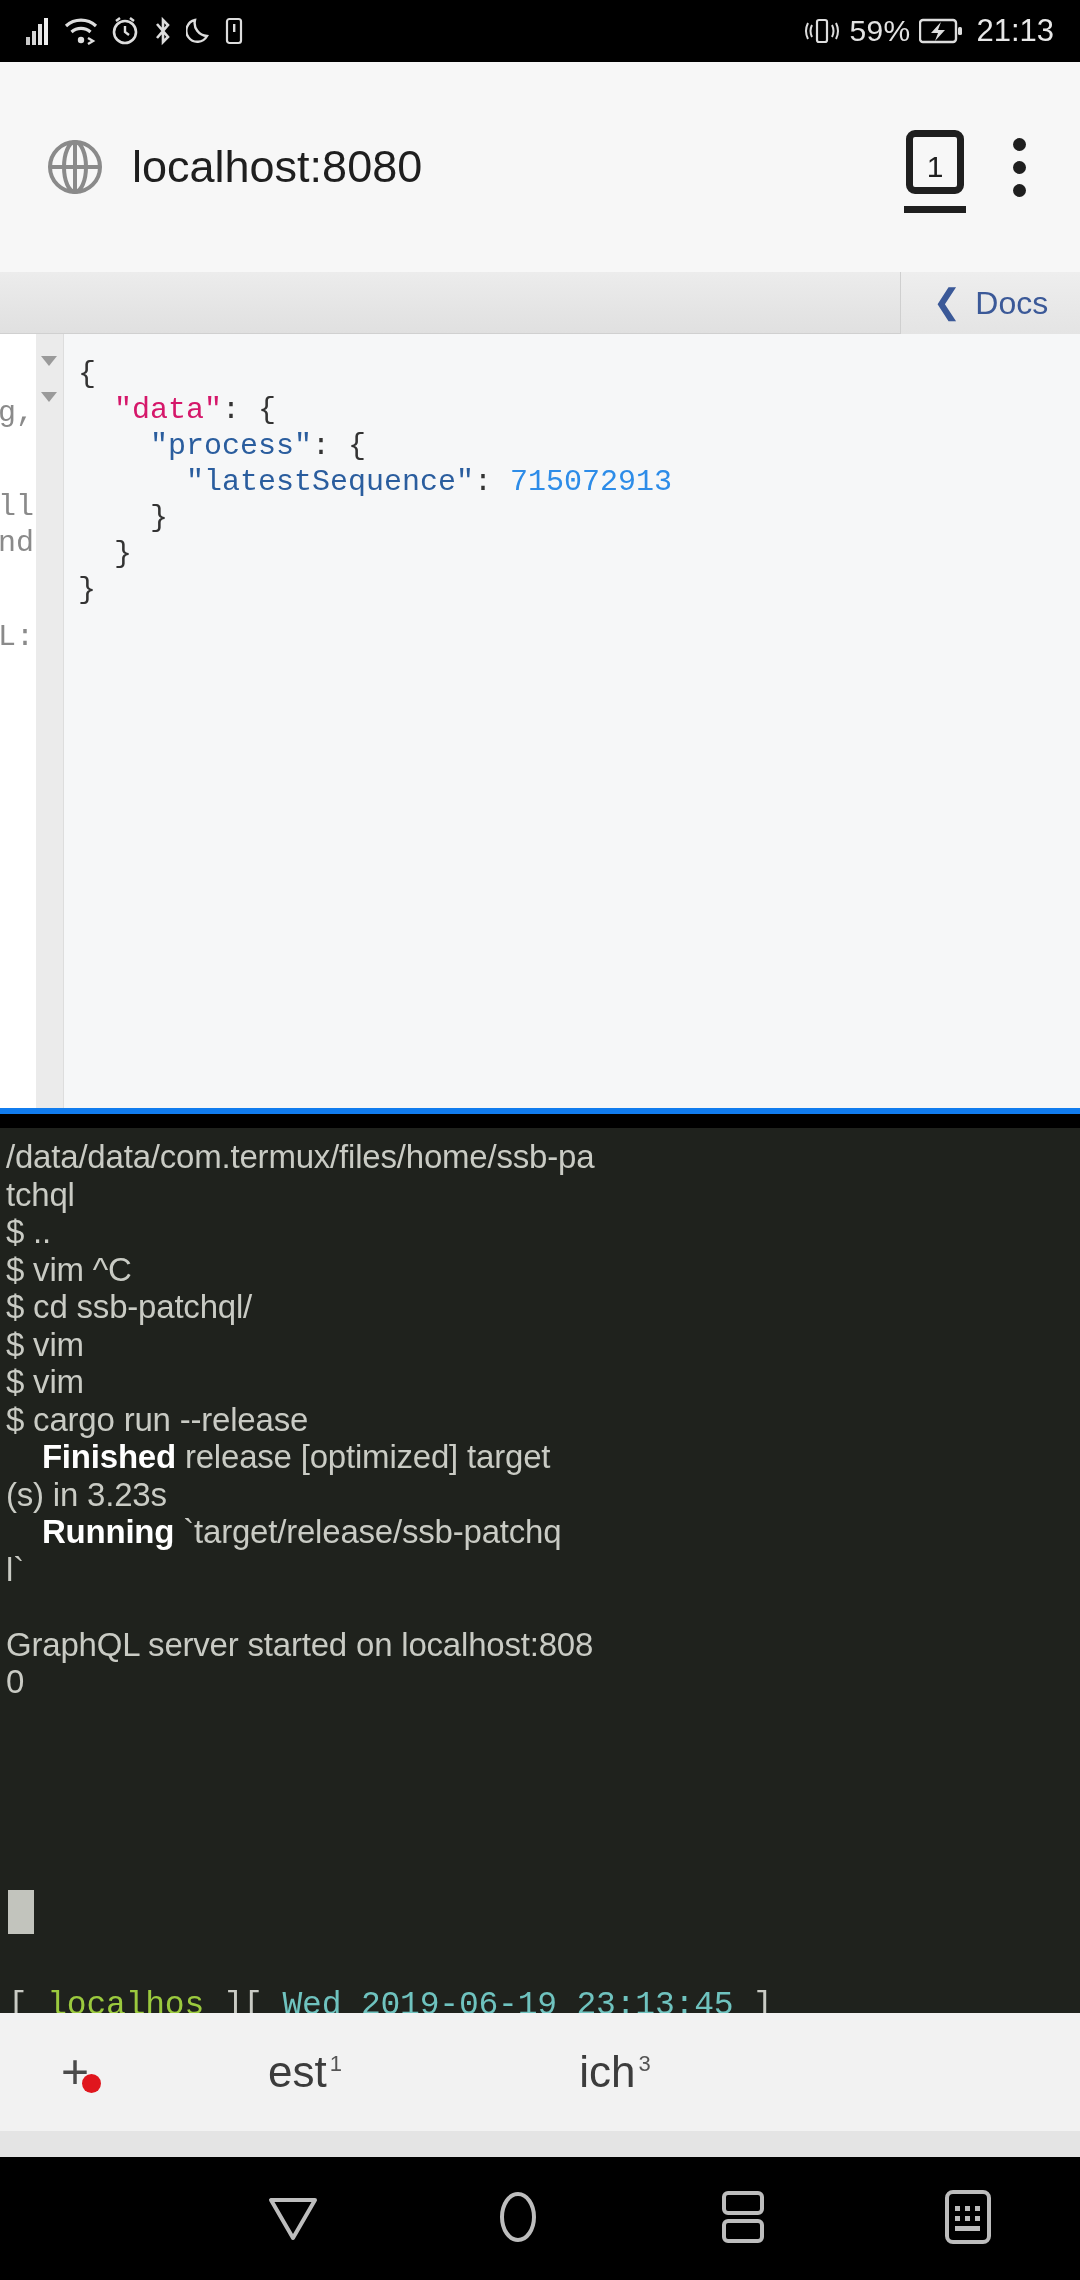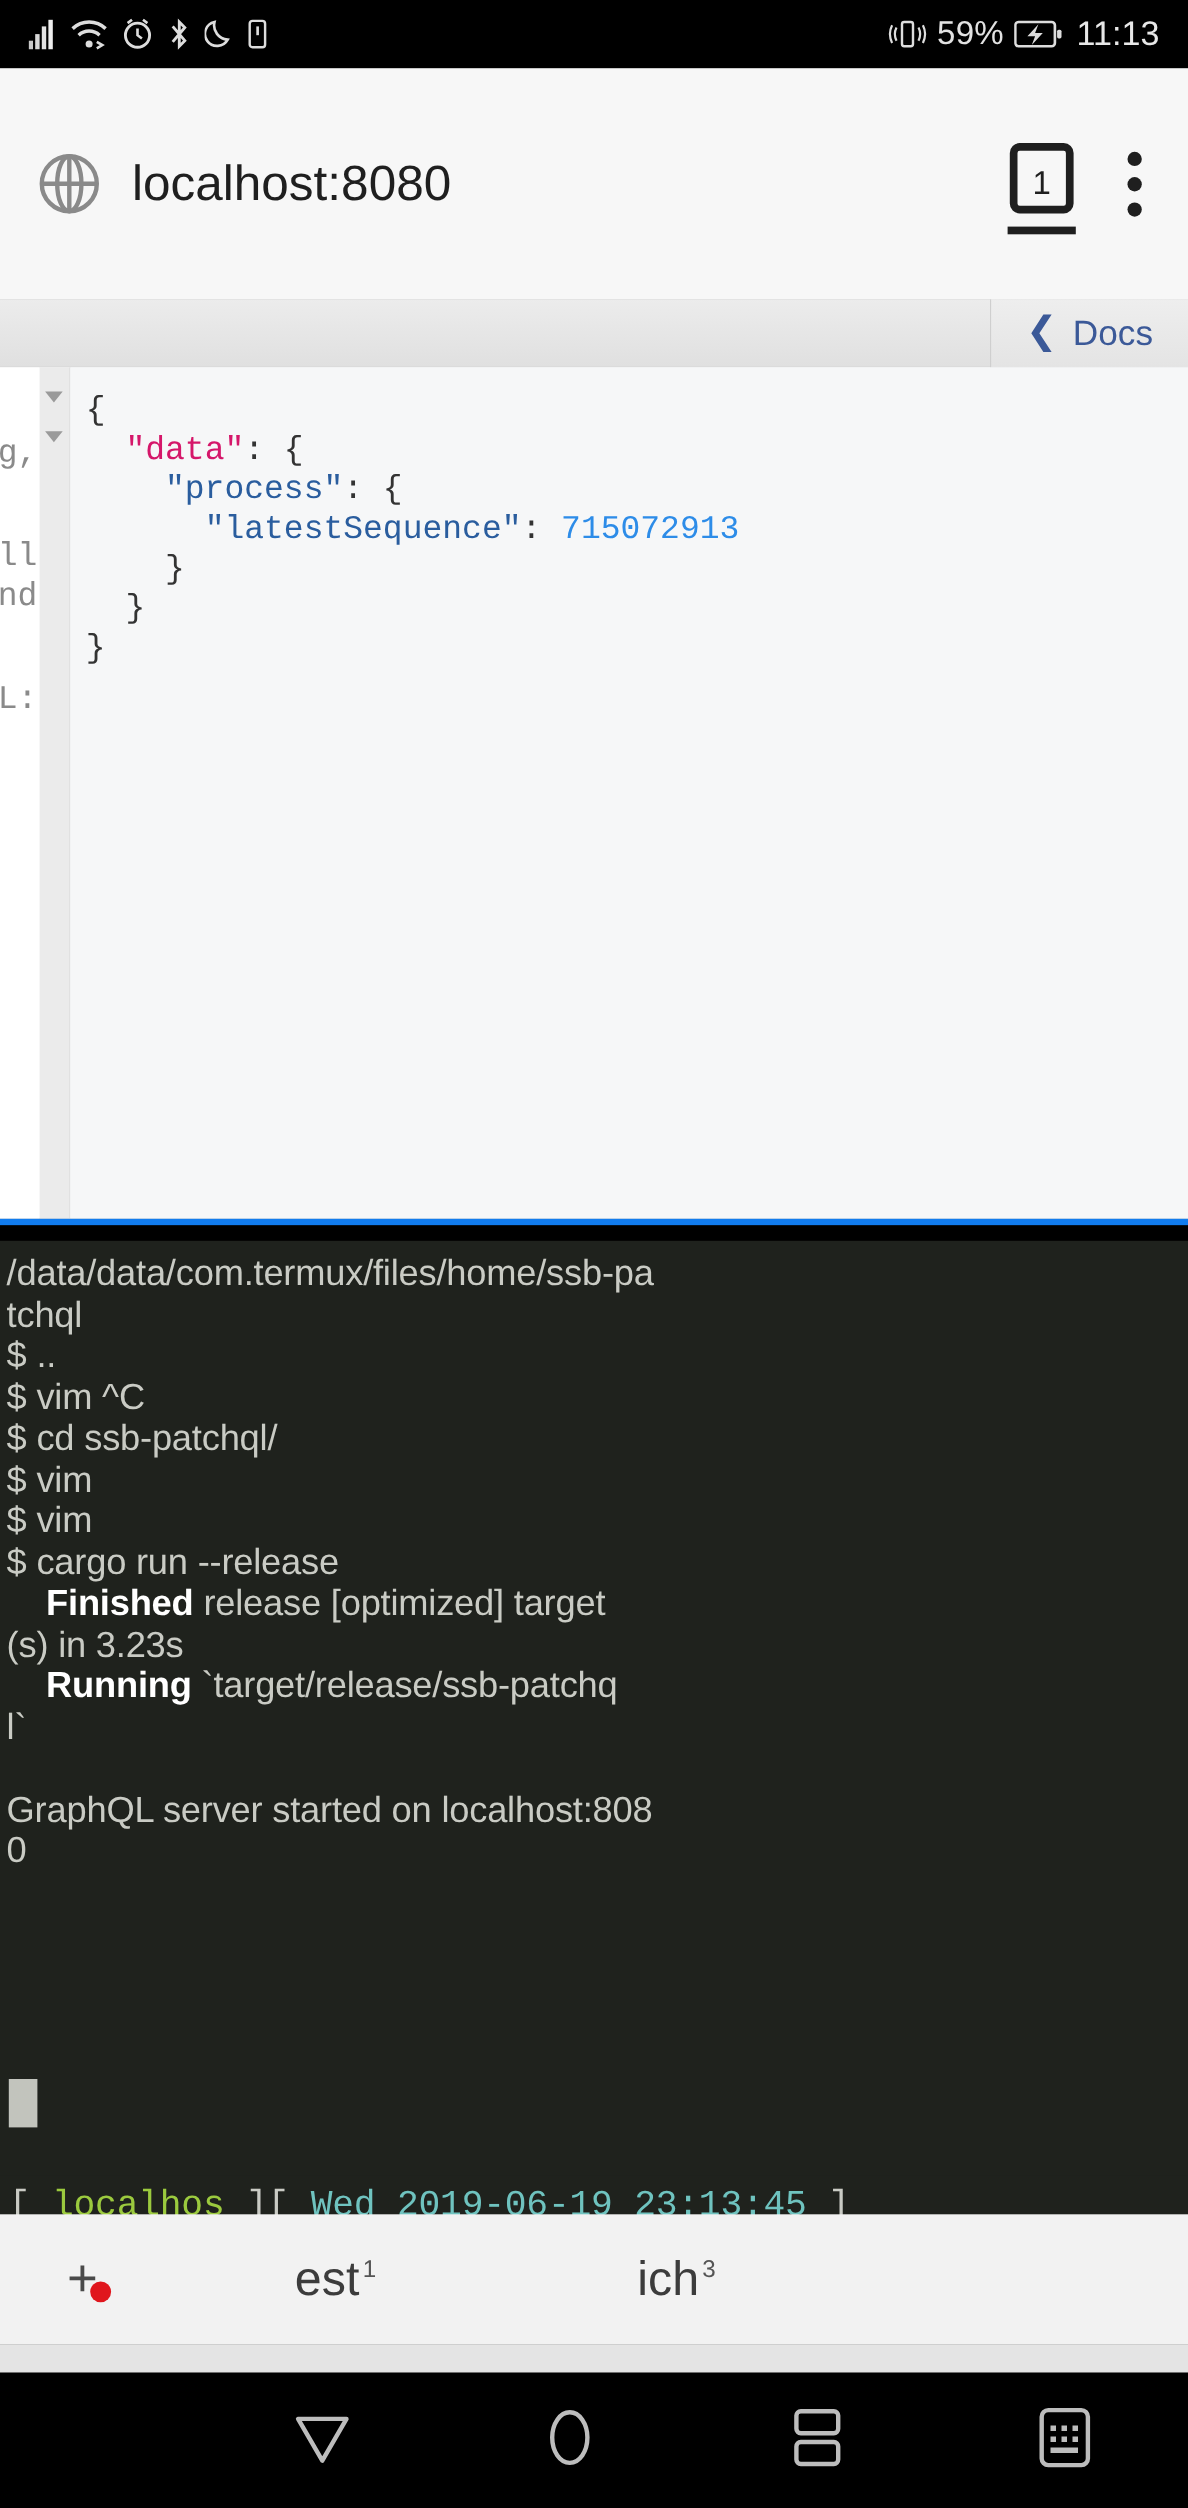--- a/index.html
+++ b/index.html
@@ -16,21 +16,21 @@
   .sb-left, .sb-right{ display:flex; align-items:center; gap:12px; }
   .sb-right{ gap:9px; }
   .sb-icon{ display:inline-flex; align-items:flex-end; }
   .sb-text{ font-size:30px; letter-spacing:.3px; color:#e2e2e2; font-family:"Liberation Sans",sans-serif; }
   .sb-clock{ font-size:31px; color:#e8e8e8; margin-left:4px; }
 
   
   .urlbar{
     position:absolute; left:0; top:62px; width:1080px; height:210px;
     background:#f7f7f7;
-    display:flex; align-items:center; padding:0 32px;
+    display:flex; align-items:center; padding:0 44px;
   }
   .globe{ width:62px; height:62px; flex:0 0 auto; }
   .url-text{
     font-size:45px; color:#1f1f1f; margin-left:26px; flex:1 1 auto;
     white-space:nowrap; overflow:hidden; font-family:"Liberation Sans",sans-serif;
   }
   .tabcount{
     position:relative; width:66px; height:74px; flex:0 0 auto;
     margin-right:44px; display:flex; align-items:center; justify-content:center;
   }
@@ -208,21 +208,21 @@
         </svg>
     </span>
     <span class="sb-text">59%</span>
     <span class="sb-icon">
       <svg width="44" height="28" viewBox="0 0 44 28">
           <rect x="1" y="3" width="36" height="22" rx="3" stroke="#ddd" stroke-width="2.4" fill="none"></rect>
           <path d="M22 5 L12 16 h7 l-3 8 10 -11 h-7 z" fill="#ddd"></path>
           <rect x="39" y="10" width="4" height="8" rx="1.5" fill="#ddd"></rect>
         </svg>
     </span>
-    <span class="sb-clock">11:13</span>
+    <span class="sb-clock">21:13</span>
   </div>
 </div>
 
 <div class="urlbar">
   <span class="globe">
     <svg width="62" height="62" viewBox="0 0 62 62">
       <circle cx="31" cy="31" r="25" stroke="#8a8a8a" stroke-width="4" fill="none"></circle>
       <ellipse cx="31" cy="31" rx="11" ry="25" stroke="#8a8a8a" stroke-width="4" fill="none"></ellipse>
       <path d="M6 31 H56" stroke="#8a8a8a" stroke-width="4"></path>
       <path d="M31 6 V56" stroke="#8a8a8a" stroke-width="4"></path>

